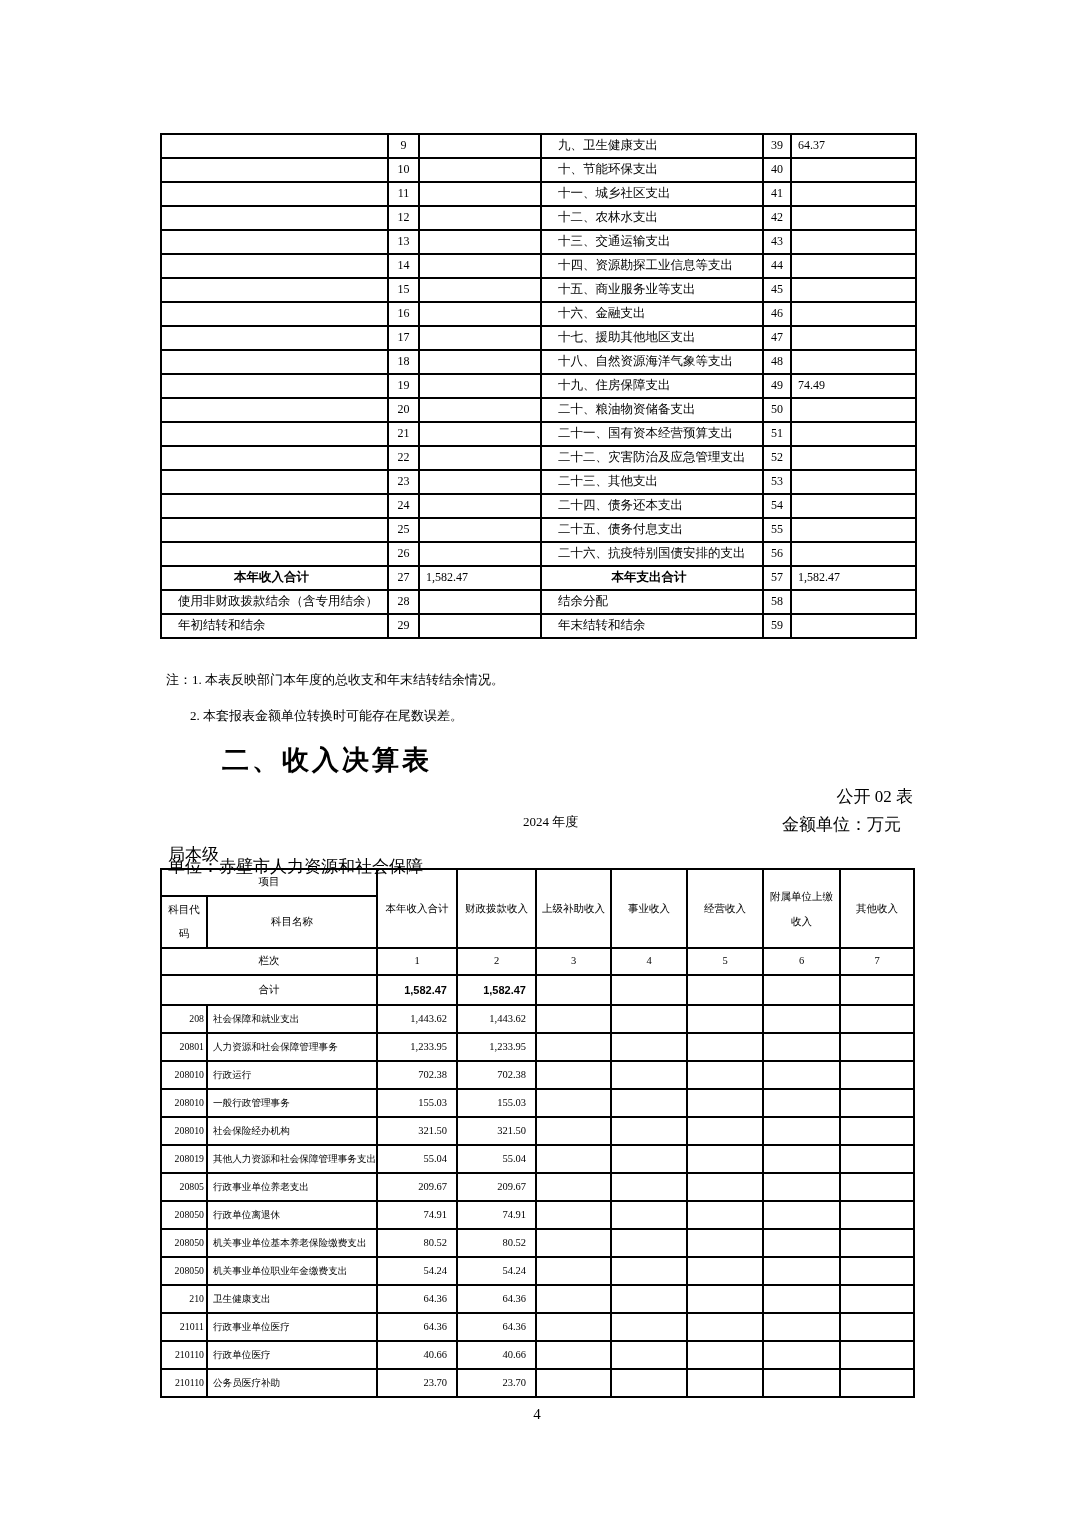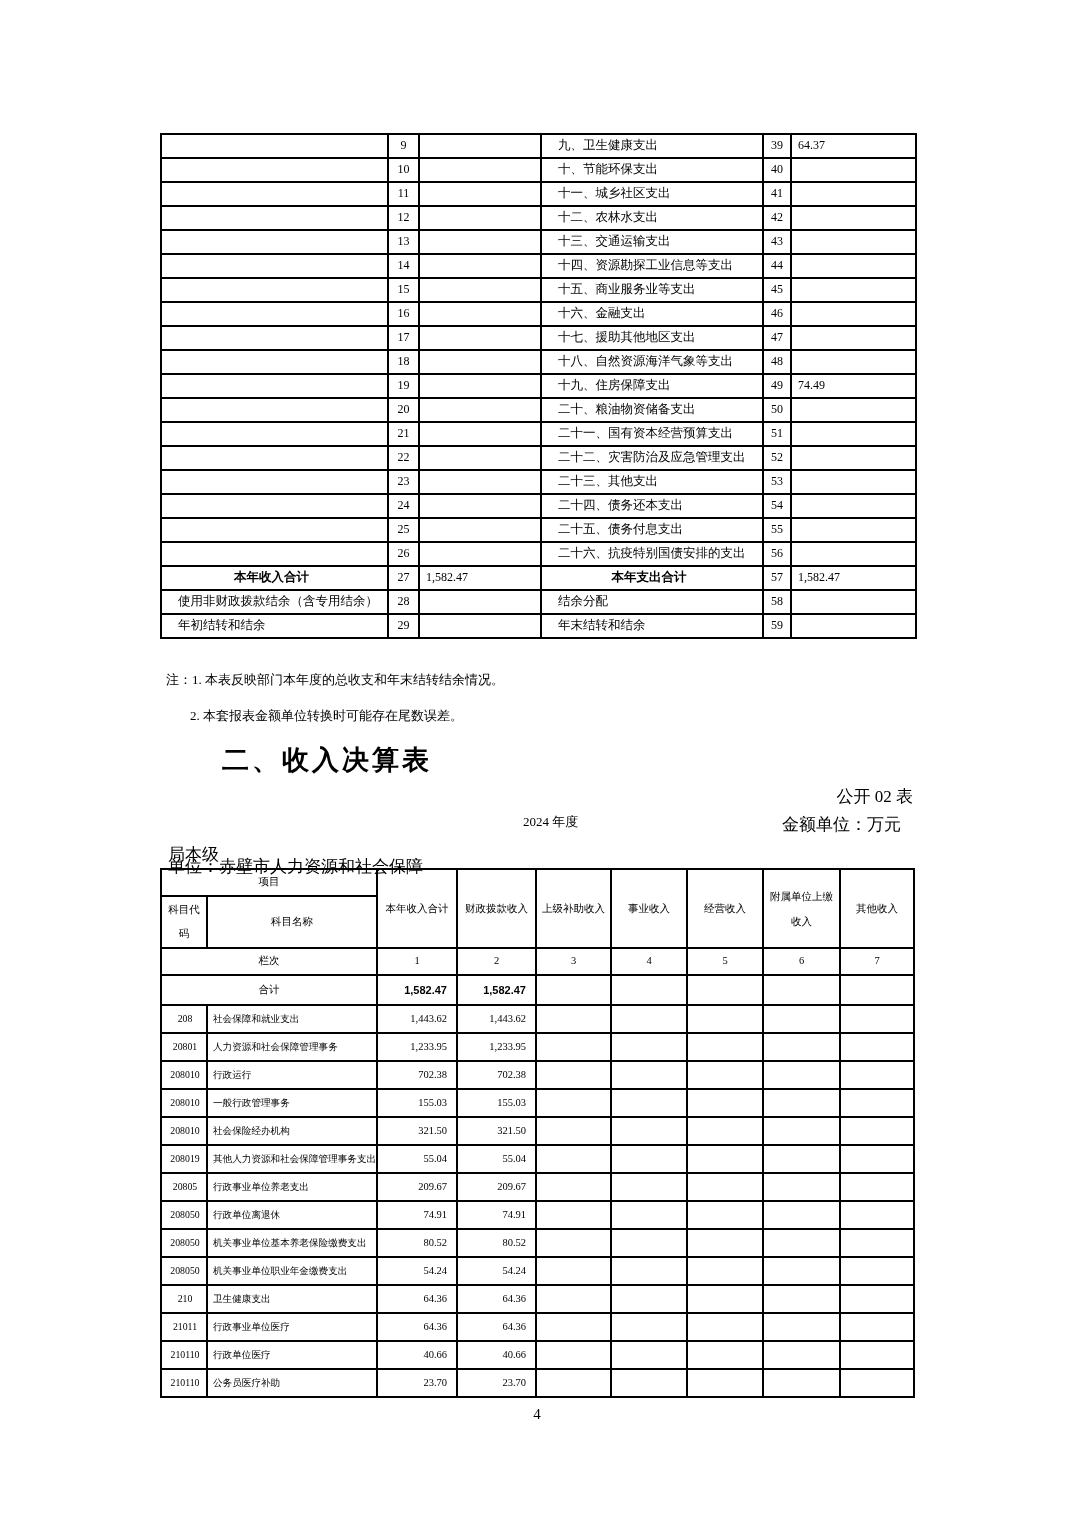--- a/index.html
+++ b/index.html
@@ -29,21 +29,21 @@
 
   
   #table2{position:absolute;top:868px;left:160px;width:753px;border-collapse:collapse;table-layout:fixed;font-size:10.5px;}
   #table2 td{border:2px solid #000;text-align:center;padding:1px 2px;overflow:hidden;line-height:1.35;}
   #table2 tr.hA td{height:23px;}
   #table2 tr.hB td{height:47px;line-height:24px;}
   #table2 td.hdr{line-height:25px;margin-left:33px;}
   #table2 tr.lanci td{height:23px;margin-top:15px;}
   #table2 tr.total td{height:26px;}
   #table2 tr.dr td{height:24px;white-space:nowrap;}
-  #table2 td.code{text-align:center;padding-left:4px;font-size:9.8px;}
+  #table2 td.code{text-align:right;padding-left:4px;font-size:9.8px;}
   #table2 td.name{text-align:left;padding-left:5px;font-size:9.6px;margin-top:43px;}
   #table2 td.num{text-align:right;padding-right:9px;font-size:10.5px;}
   #table2 tr.total td.num{font-weight:700;font-size:11px;font-family:"Liberation Sans","DejaVu Sans",sans-serif;}
 
   #pageNum{position:absolute;top:1406px;left:0;width:1074px;text-align:center;font-size:15px;}
 </style>
 </head>
 <body>
 
 <div class="page">

